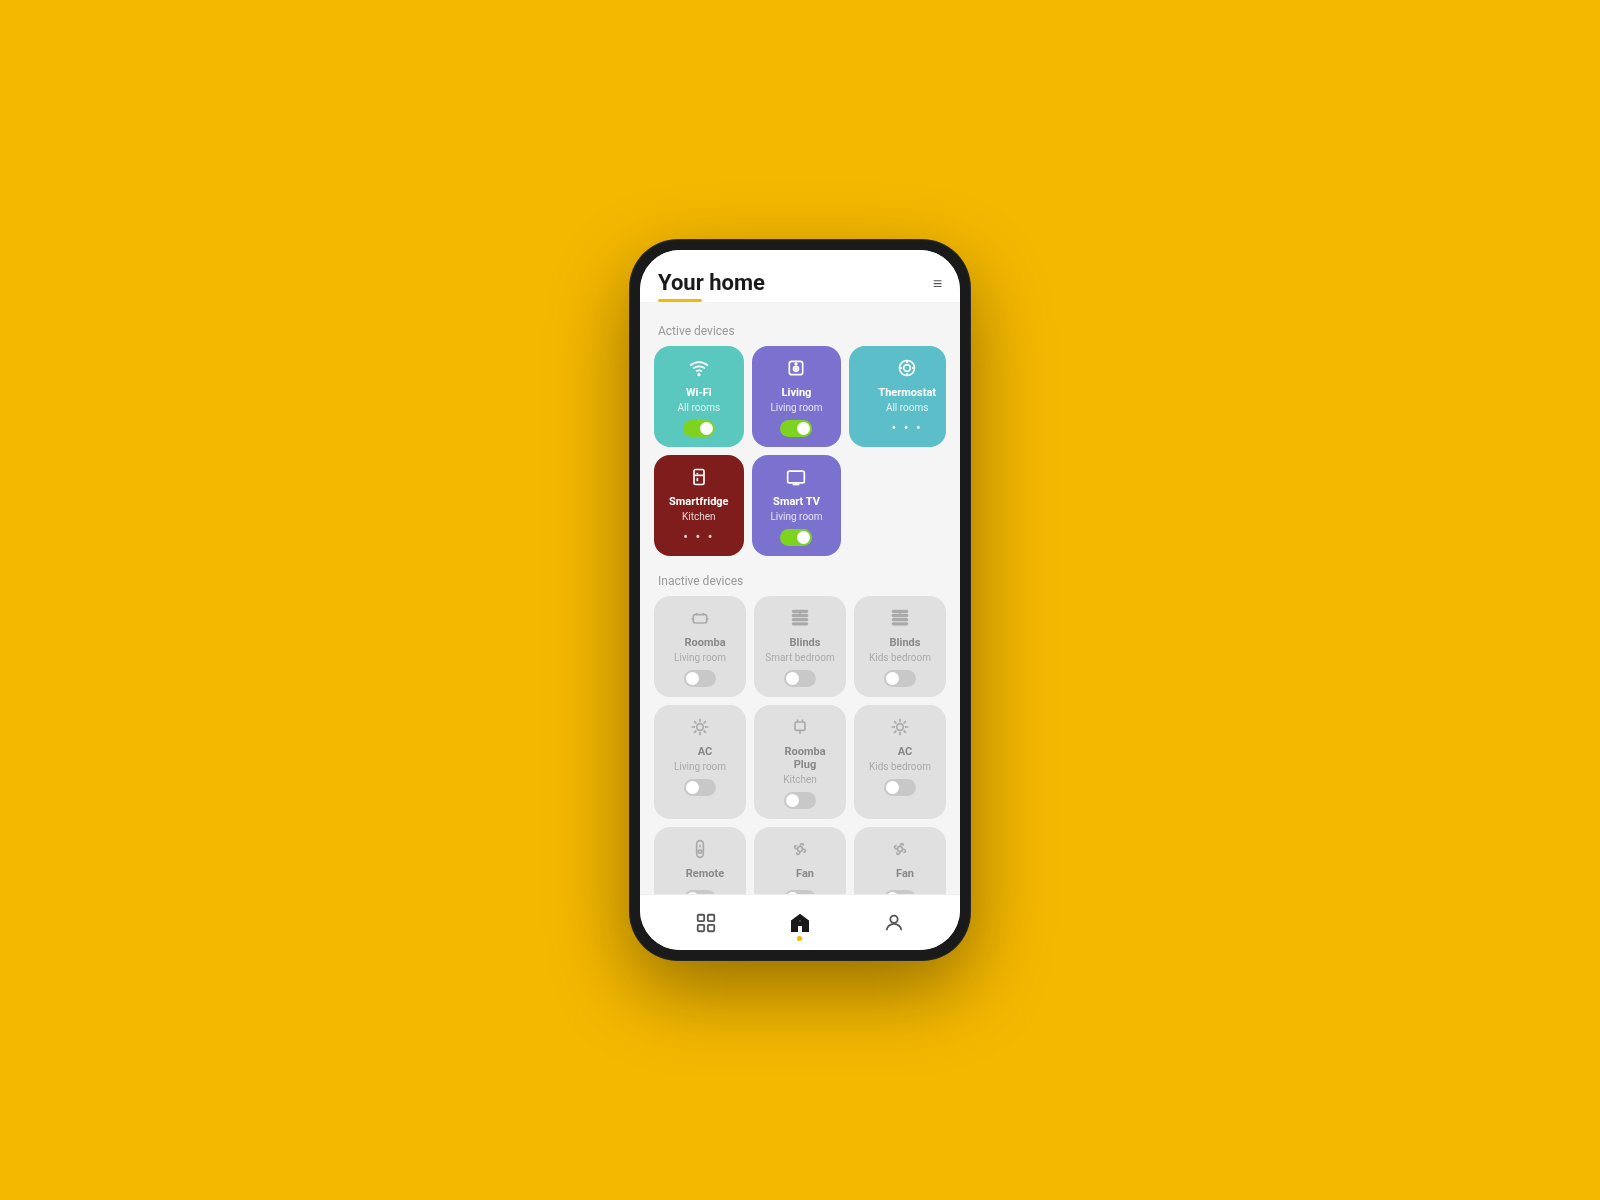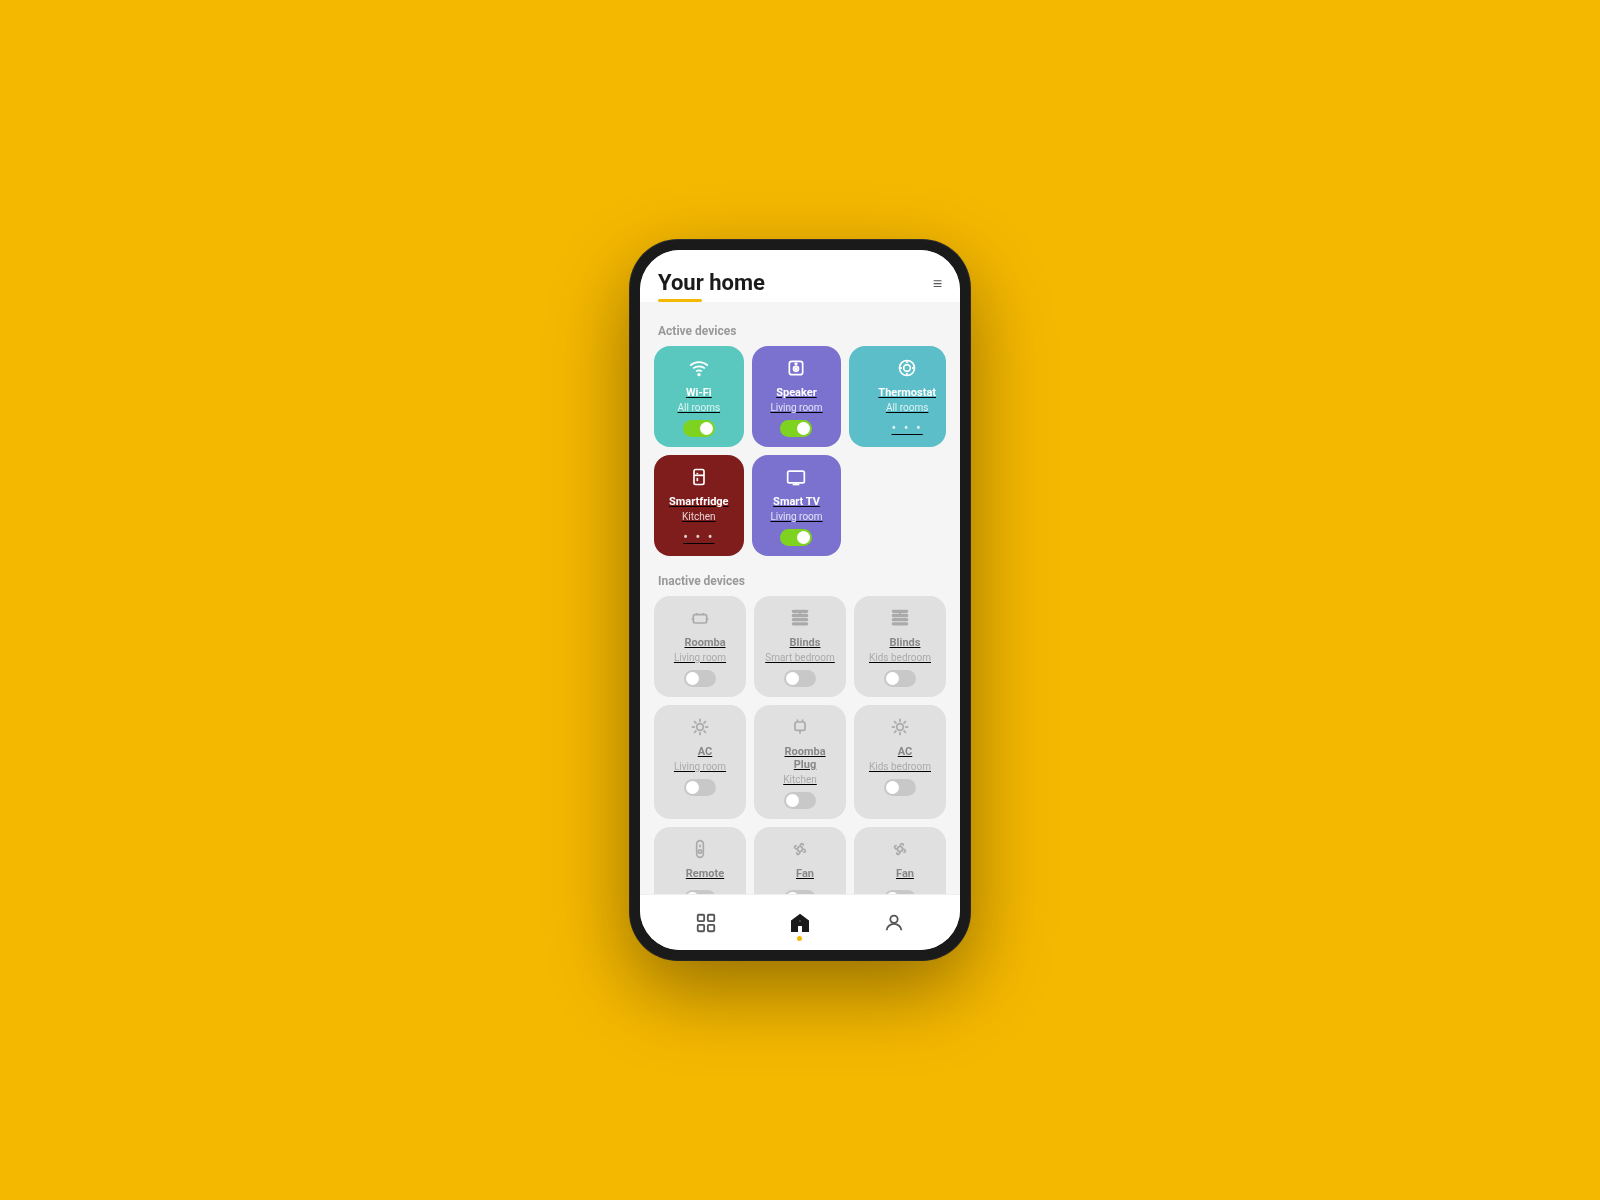--- a/index.html
+++ b/index.html
@@ -71,21 +71,21 @@
     .title-underline {
       width: 44px;
       height: 3px;
       background: #F5B800;
       border-radius: 2px;
       margin-bottom: 12px;
     }
 
     .section-label {
       font-size: 12px;
-      font-weight: 700;
+      font-weight: 400;
       color: #999;
       padding: 10px 18px 8px 18px;
       background: #f5f5f5;
     }
 
     .devices-grid {
       display: grid;
       grid-template-columns: repeat(3, 1fr);
       gap: 8px;
       padding: 0 14px 8px 14px;
@@ -93,21 +93,20 @@
 
     .device-card {
       border-radius: 16px;
       padding: 12px 10px 10px 10px;
       display: flex;
       flex-direction: column;
       align-items: center;
       gap: 3px;
       min-height: 90px;
       cursor: pointer;
-      text-decoration: underline;
     }
 
     .device-card.active-teal { background: #5BC8C0; }
     .device-card.active-purple { background: #7B72D0; }
     .device-card.active-teal2 { background: #5BBEC8; padding-left: 29px; }
     .device-card.active-pink { background: #7f1d1d; }
     .device-card.active-purple2 { background: #7B72D0; }
     .device-card.inactive { background: #E0E0E0; }
 
     .device-icon {
@@ -232,21 +231,21 @@
 
         <div class="device-card active-purple">
           <div class="device-icon">
             <svg width="20" height="20" viewBox="0 0 24 24" fill="none" stroke="white" stroke-width="2">
               <rect x="4" y="4" width="16" height="16" rx="3"></rect>
               <circle cx="12" cy="13" r="3"></circle>
               <circle cx="12" cy="13" r="1" fill="white"></circle>
               <circle cx="12" cy="7" r="1" fill="white"></circle>
             </svg>
           </div>
-          <span class="device-name">Speaker</span>
+          <span class="device-name">Living</span>
           <span class="device-room">Living room</span>
           <div class="toggle-switch on">
             <div class="toggle-knob"></div>
           </div>
         </div>
 
         <div class="device-card active-teal2">
           <div class="device-icon">
             <svg width="20" height="20" viewBox="0 0 24 24" fill="none" stroke="white" stroke-width="2">
               <circle cx="12" cy="12" r="9"></circle>

